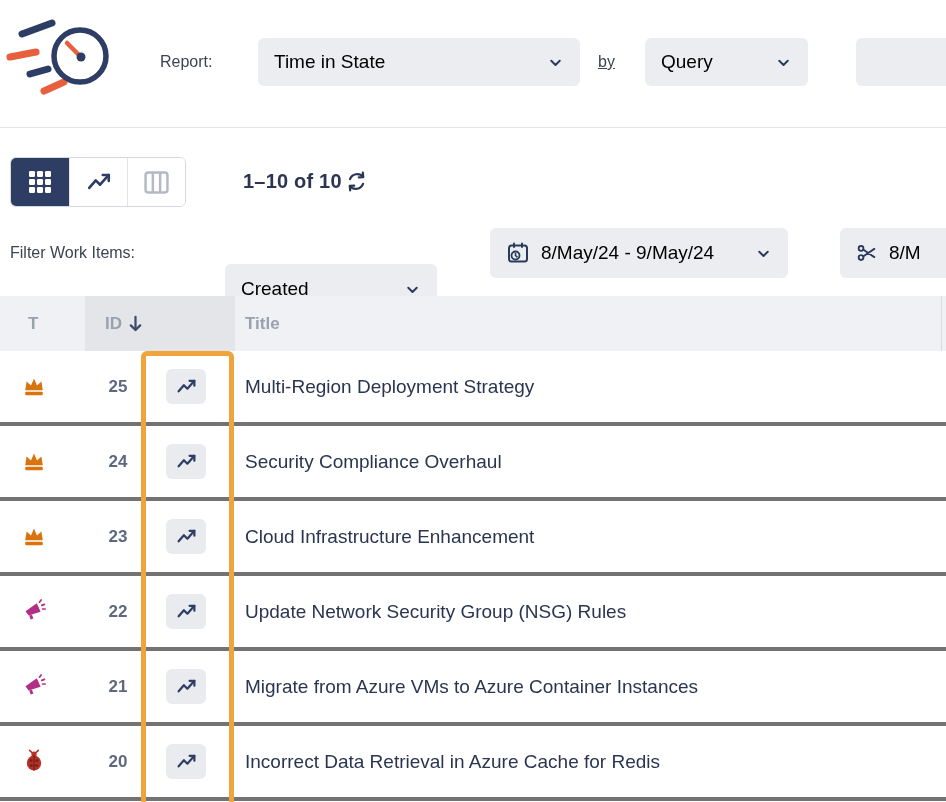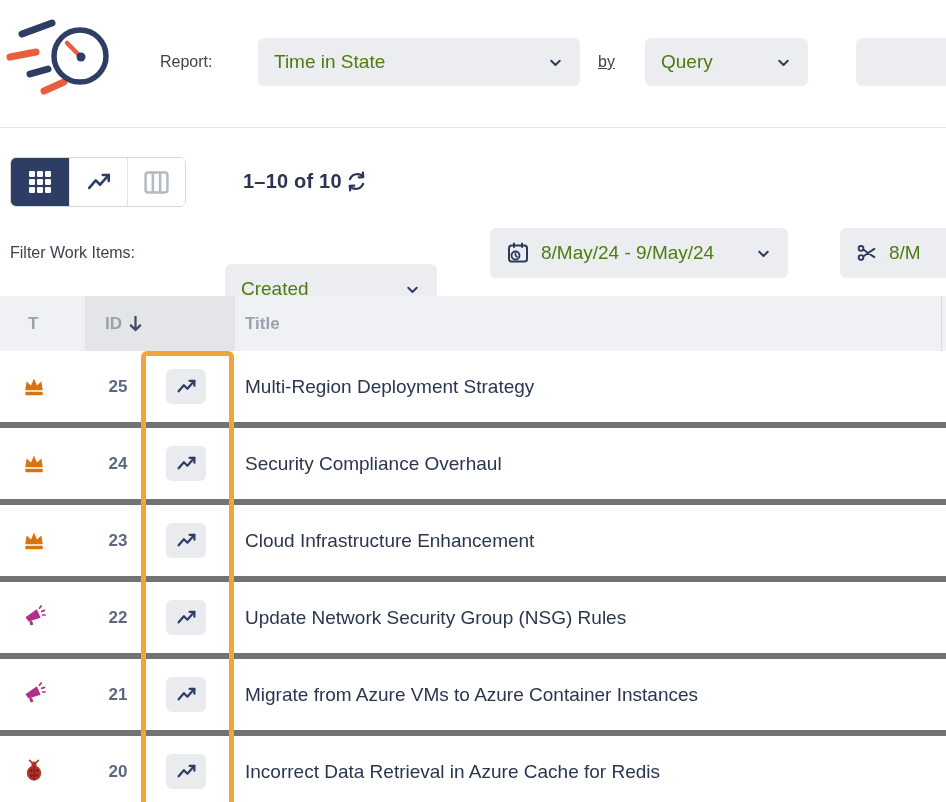--- a/index.html
+++ b/index.html
@@ -9,21 +9,21 @@
   
   .topbar-divider{position:absolute;left:0;top:127px;width:946px;height:1px;background:#e2e4e8;}
   .logo{position:absolute;left:6px;top:4px;width:120px;height:106px;}
   .inline-label{position:absolute;display:flex;align-items:center;font-size:16px;color:#3e4350;}
   .report-label{left:160px;top:38px;height:48px;}
   .by-label{left:598px;top:38px;height:48px;text-decoration:underline;}
   .filter-label{left:10px;top:228px;height:50px;}
 
   .chip{position:absolute;background:#ecedf0;border-radius:6px;display:flex;align-items:center;
         padding:0 16px;gap:11px;cursor:pointer;box-sizing:border-box;}
-  .chip-label{font-size:19px;font-weight:500;color:#4d7c0f;white-space:nowrap;}
+  .chip-label{font-size:19px;font-weight:500;color:#000000;white-space:nowrap;}
   .chip .chev{margin-left:auto;flex:0 0 auto;display:flex;}
   #report-dd{left:258px;top:38px;width:322px;height:48px;}
   #query-dd{left:645px;top:38px;width:163px;height:48px;}
   #extra-dd{left:856px;top:38px;width:160px;height:48px;}
   #created-dd{left:225px;top:228px;width:212px;height:50px;margin-top:36px;}
   #date-dd{left:490px;top:228px;width:298px;height:50px;}
   #exclude-chip{left:840px;top:228px;width:290px;height:50px;}
 
   
   .view-group{position:absolute;left:10px;top:157px;height:48px;display:flex;
@@ -38,21 +38,21 @@
 
   
   .thead{position:absolute;left:0;top:296px;width:946px;height:55px;background:#f0f1f4;}
   .sorted-col{position:absolute;left:85px;top:0;width:150px;height:55px;background:#e3e5e9;}
   .th{position:absolute;top:0;height:55px;display:flex;align-items:center;gap:6px;
       font-size:17px;font-weight:700;color:#99a1af;cursor:pointer;}
   .th-type{left:28px;} .th-id{left:105px;} .th-title{left:245px;}
   .head-right-divider{position:absolute;left:941px;top:0;width:1px;height:55px;background:#d8dbe0;}
 
   .tbody{position:absolute;left:0;top:351px;width:946px;}
-  .row{position:relative;height:71px;background:#fff;border-bottom:6px solid #737373;cursor:pointer;}
+  .row{position:relative;height:71px;background:#fff;border-bottom:4px solid #737373;cursor:pointer;}
   .cell-type{position:absolute;left:22px;top:23px;width:24px;height:24px;}
   .cell-type svg{display:none;}
   .row[data-type="epic"] .icon-epic{display:block;}
   .row[data-type="feature"] .icon-feature{display:block;}
   .row[data-type="bug"] .icon-bug{display:block;}
   .cell-id{position:absolute;left:96px;top:0;width:44px;text-align:center;line-height:71px;
            font-size:17px;font-weight:700;color:#5d6880;}
   .chart-btn{position:absolute;left:166px;top:18px;width:40px;height:35px;background:#e9ebef;
              border:none;border-radius:6px;display:flex;align-items:center;justify-content:center;
              cursor:pointer;padding:0;}

